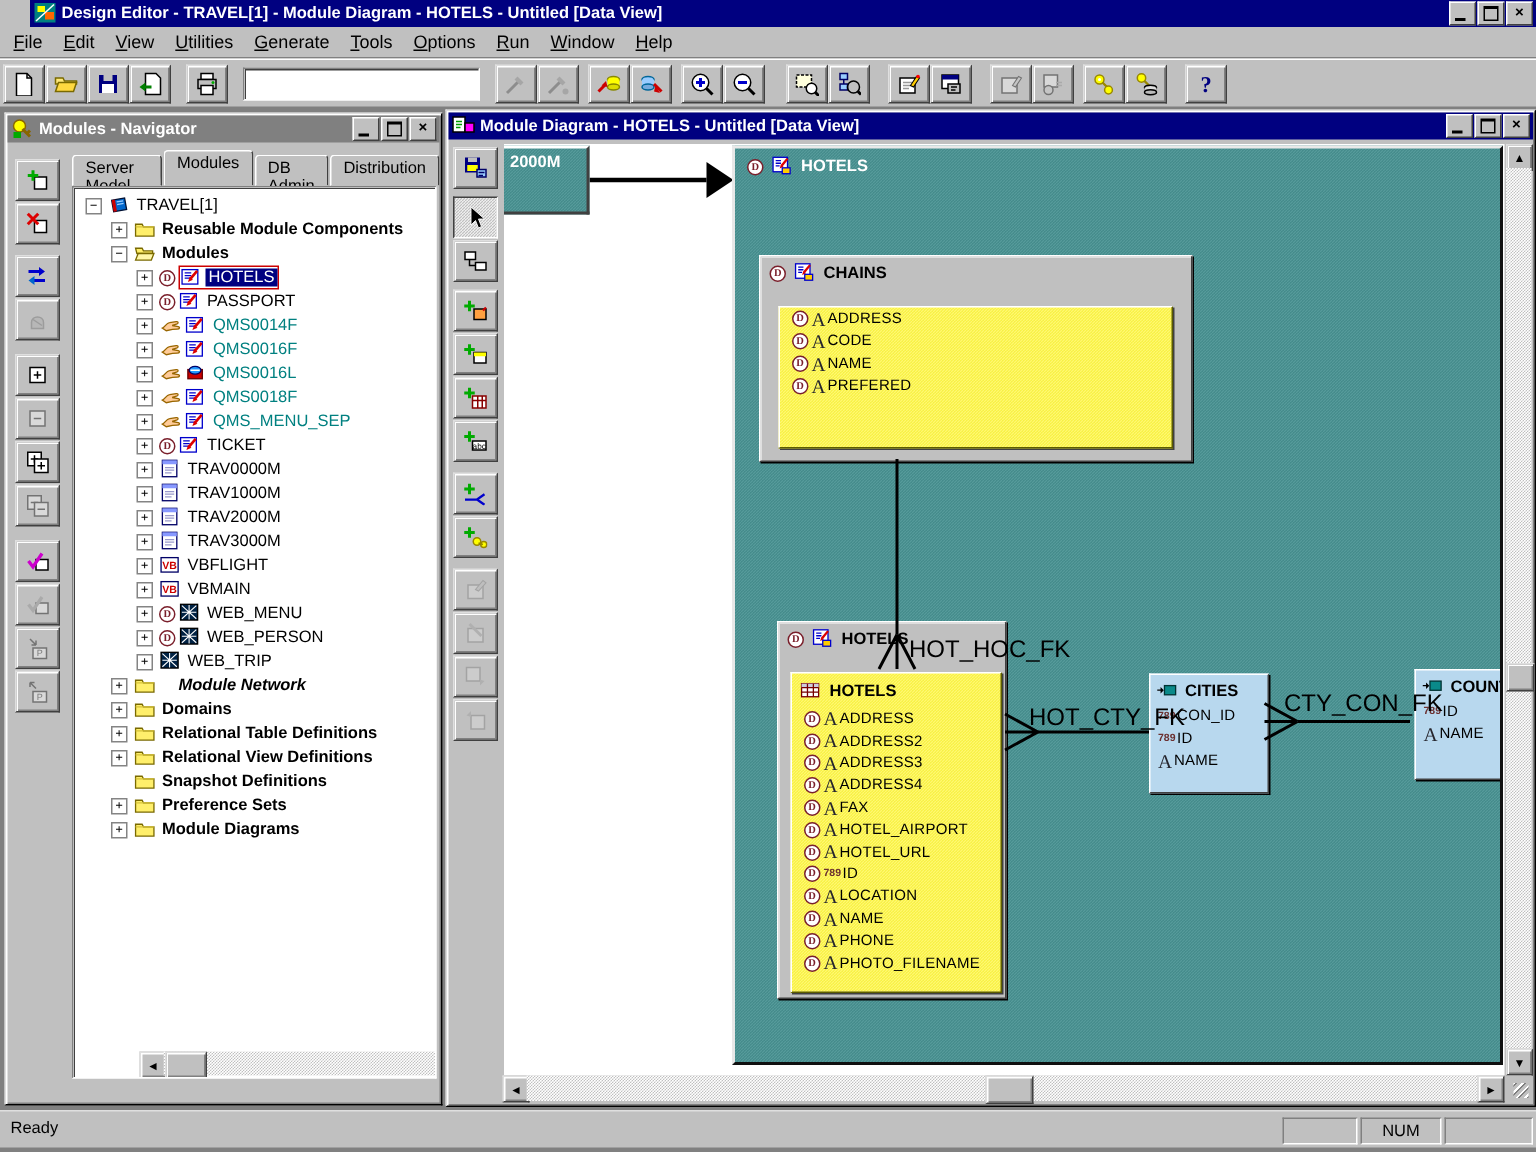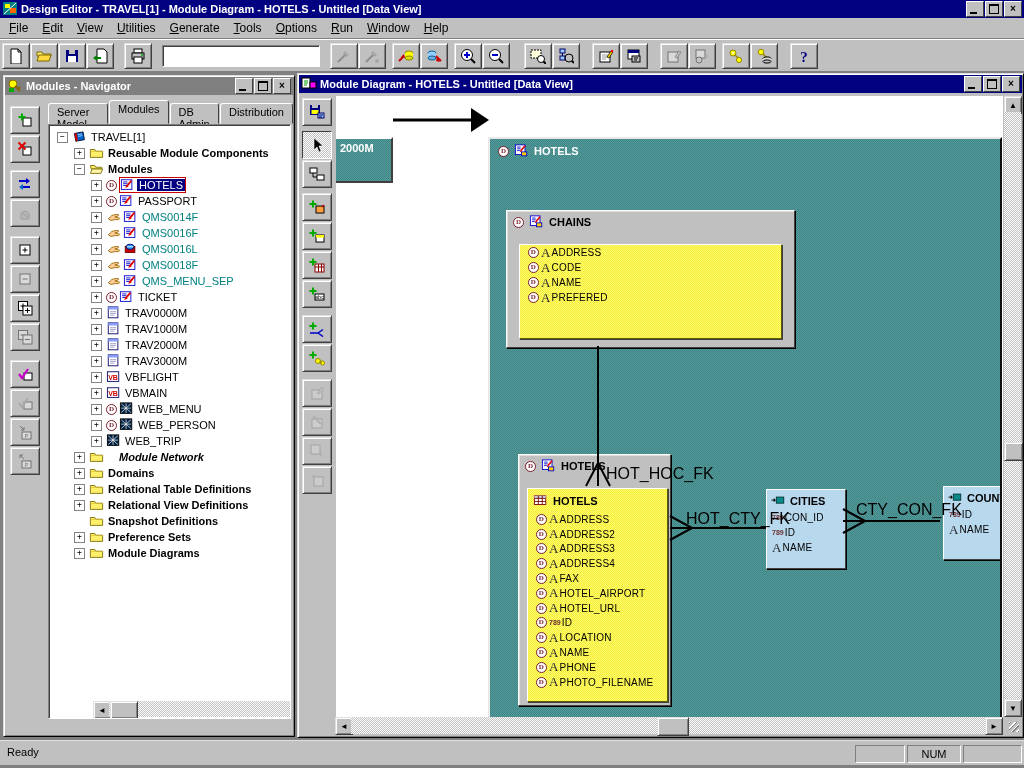--- a/index.html
+++ b/index.html
@@ -4,31 +4,31 @@
 <style>
   html,body{margin:0;padding:0;background:#555;}
   #app{position:relative;width:1024px;height:768px;background:#c0c0c0;
        font-family:"Liberation Sans",sans-serif;font-size:11px;color:#000;
        overflow:hidden;user-select:none;}
   .winframe{border:1px solid;border-color:#dfdfdf #000 #000 #dfdfdf;
           box-shadow:inset 1px 1px 0 #fff, inset -1px -1px 0 #808080;background:#c0c0c0;}
   .dither-teal{background-color:#569b9b;background-image:
     linear-gradient(45deg,#3f8585 25%,transparent 25%,transparent 75%,#3f8585 75%),
     linear-gradient(45deg,#3f8585 25%,transparent 25%,transparent 75%,#3f8585 75%);
-    background-size:2px 2px;background-position:0 0,1px 1px;margin-top:40px;}
+    background-size:2px 2px;background-position:0 0,1px 1px;}
   .dither-yellow{background-color:#fff871;background-image:
     linear-gradient(45deg,#f4ee35 25%,transparent 25%,transparent 75%,#f4ee35 75%),
     linear-gradient(45deg,#f4ee35 25%,transparent 25%,transparent 75%,#f4ee35 75%);
     background-size:2px 2px;background-position:0 0,1px 1px;}
   .dither-track{background-color:#fff;background-image:
     linear-gradient(45deg,#c0c0c0 25%,transparent 25%,transparent 75%,#c0c0c0 75%),
     linear-gradient(45deg,#c0c0c0 25%,transparent 25%,transparent 75%,#c0c0c0 75%);
     background-size:2px 2px;background-position:0 0,1px 1px;}
   
-  .titlebar{height:18px;display:flex;align-items:center;padding:0 2px;gap:3px;}
+  .titlebar{height:18px;display:flex;align-items:center;padding:0 2px;gap:3px;margin-left:20px;}
   .titlebar.active{background:#000080;color:#fff;}
   .titlebar.inactive{background:#808080;color:#fff;}
   .titlebar .t-text{font-weight:bold;font-size:11px;flex:1;white-space:nowrap;overflow:hidden;}
   .t-btns{display:flex;gap:1px;}
   .t-btn{width:16px;height:14px;background:#c0c0c0;border:1px solid;
          border-color:#fff #404040 #404040 #fff;position:relative;
          display:flex;align-items:center;justify-content:center;
          font-size:10px;font-weight:bold;color:#000;line-height:10px;}
   .g-min{position:absolute;left:3px;bottom:2px;width:7px;height:2px;background:#000;}
   .g-max{width:8px;height:7px;border:1px solid #000;border-top:2px solid #000;}

